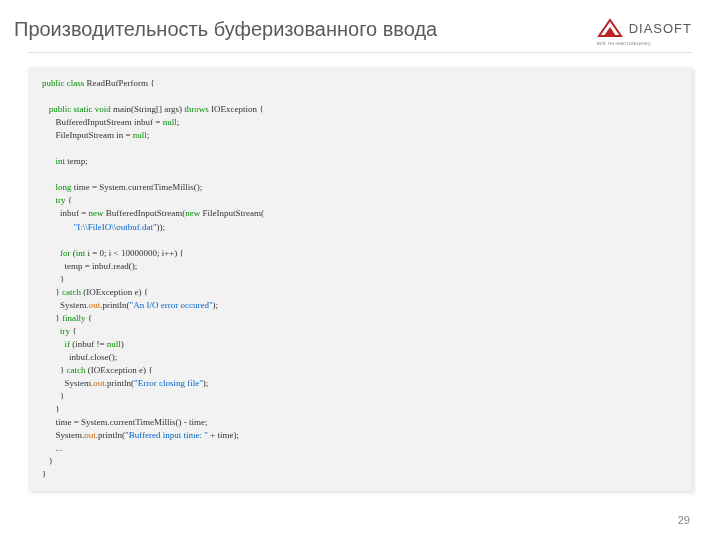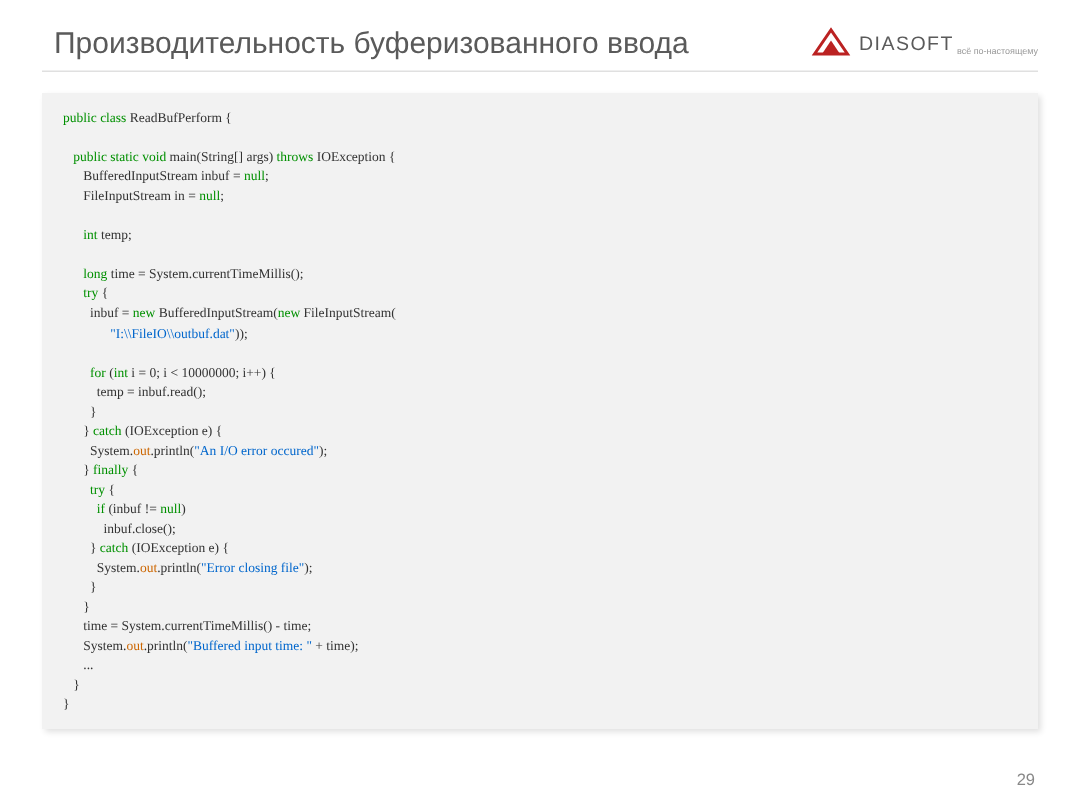--- a/index.html
+++ b/index.html
@@ -1,20 +1,20 @@
 <!DOCTYPE html>
 <html><head>
 <meta charset="utf-8">
 <style>
   * { margin: 0; padding: 0; box-sizing: border-box; }
   html, body { width: 720px; height: 540px; background: #fff; font-family: Arial, sans-serif; overflow: hidden; }
   .slide { width: 720px; height: 540px; position: relative; background: #fff; }
-  .header { display: flex; justify-content: space-between; align-items: flex-start; padding: 18px 28px 6px 36px; }
+  .header { display: flex; justify-content: space-between; align-items: flex-start; padding: 18px 28px 6px 14px; }
   .title { font-size: 20px; color: #5a5a5a; font-weight: 400; }
-  .logo { display: flex; flex-direction: row; align-items: flex-end; gap: 2px; }
+  .logo { display: flex; flex-direction: column; gap: 2px; }
   .logo-top { display: flex; align-items: center; gap: 6px; }
   .logo-mark { width: 26px; height: 20px; }
   .logo-text { font-size: 13px; color: #5a5a5a; letter-spacing: 1px; font-weight: 500; }
   .logo-tag { font-size: 6px; color: #999; }
   .hr { height: 1px; background: #e0e0e0; margin: 0 28px; }
   .codeblock {
     margin: 14px 28px 0 28px;
     background: #f2f2f2;
     padding: 10px 14px 10px 14px;
     font-family: Liberation Serif, serif;

